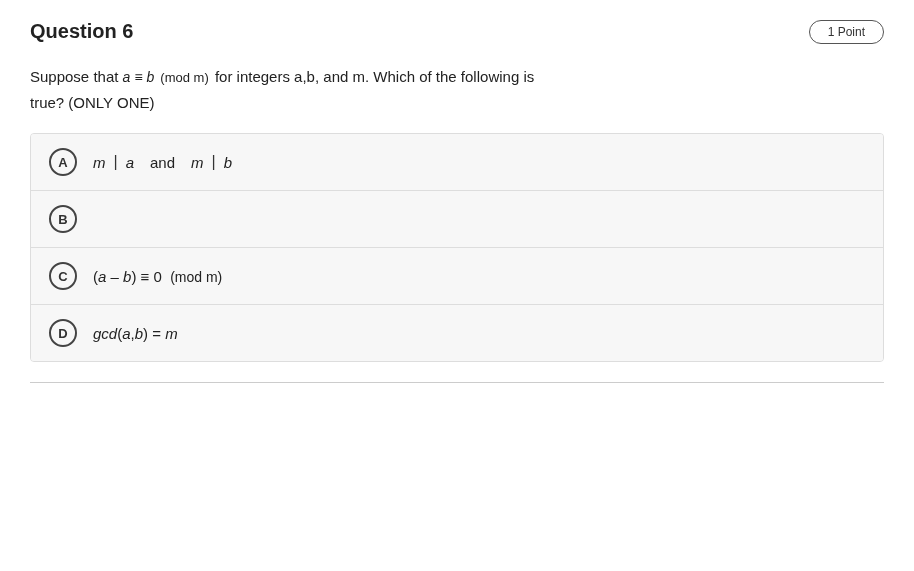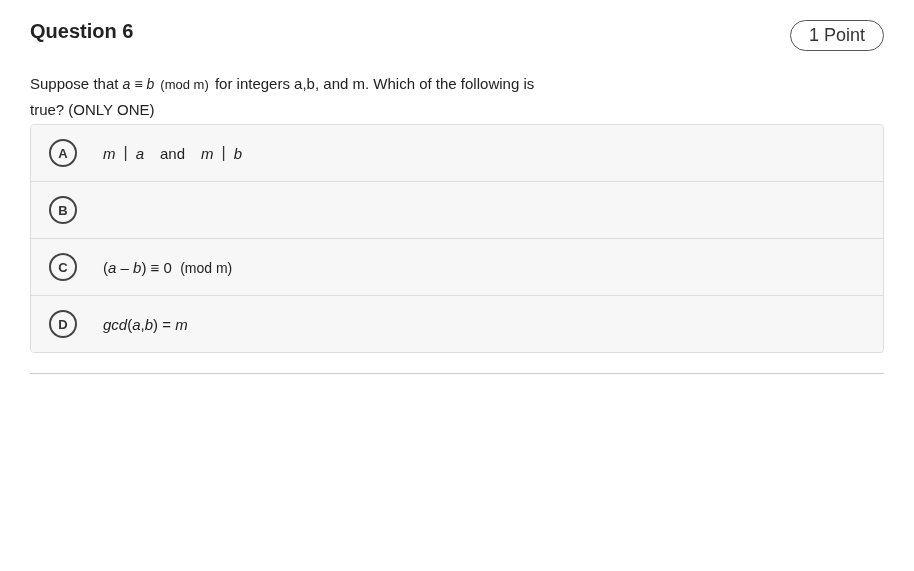--- a/index.html
+++ b/index.html
@@ -1,15 +1,15 @@
 <!DOCTYPE html>
 <html><head>
   <meta charset="utf-8">
   <style>
-    * { box-sizing: border-box; margin: 0; padding: 0; gap: 10px; }
+    * { box-sizing: border-box; margin: 0; padding: 0; }
     body {
       background: #fff;
       font-family: Arial, sans-serif;
       font-size: 15px;
       color: #222;
       padding: 20px 30px;
     }
     .header {
       display: flex;
       justify-content: space-between;
@@ -17,28 +17,28 @@
       margin-bottom: 20px;
     }
     .question-title {
       font-size: 20px;
       font-weight: bold;
     }
     .point-badge {
       border: 1.5px solid #555;
       border-radius: 20px;
       padding: 4px 18px;
-      font-size: 18px;
+      font-size: 12px;
       color: #333;
       white-space: nowrap;
     }
     .question-text {
       font-size: 15px;
       line-height: 1.7;
-      margin-bottom: 2px;
+      margin-bottom: 18px;
       color: #222;
     }
     .options-container {
       border: 1px solid #ddd;
       border-radius: 4px;
       overflow: hidden;
       background: #f7f7f7;
     }
     .option-row {
       display: flex;

